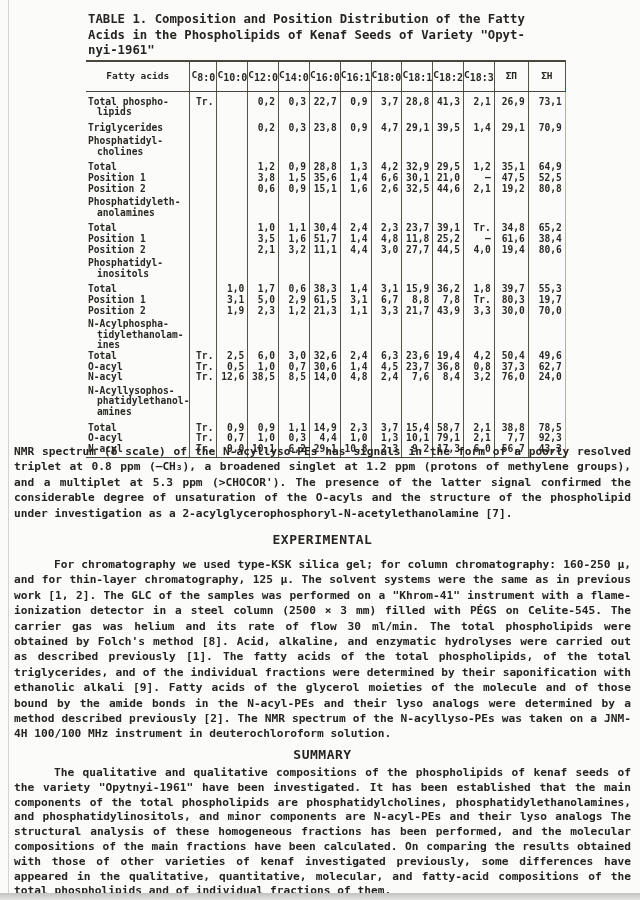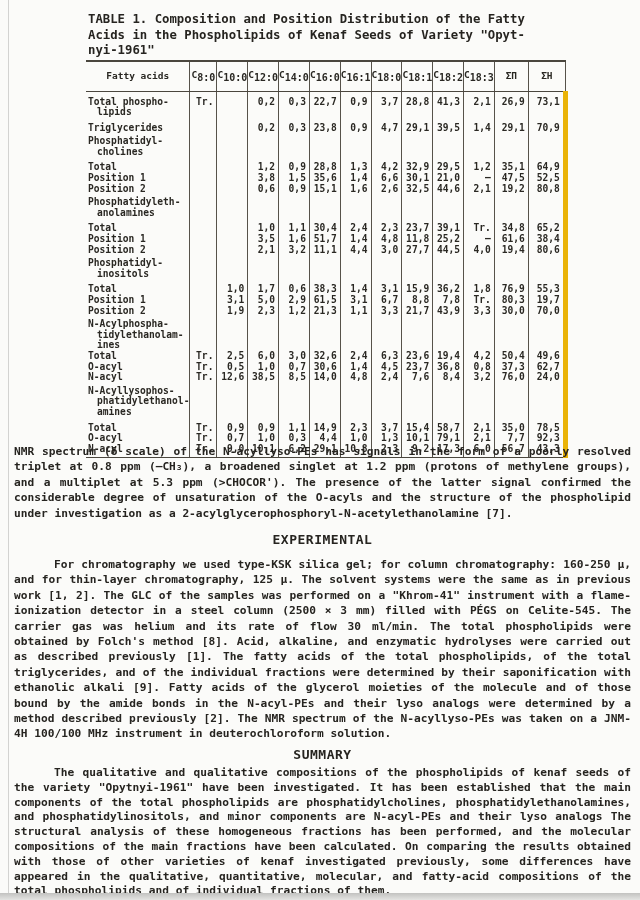--- a/index.html
+++ b/index.html
@@ -32,21 +32,21 @@
     height:30px; vertical-align:middle; text-align:center;
     font-size:9.5px; font-weight:bold;
   }
   .acid-table thead th.col-acid, .acid-table thead th.col-sum { border-left:1px solid #56524a; }
   .acid-table thead th sub { font-size:10px; }
   .col-label { width:102px; }
   .col-acid  { width:27px; }
   .col-sum   { width:34px; }
   .col-sum:last-child { width:37px; border-right:1px solid #56524a; }
   .acid-table td.val { border-left:1px solid #56524a; text-align:right; padding-right:3px; }
-  .acid-table td.val:last-child { border-right:5px solid #eab308; }
+  .acid-table td.val:last-child { border-right:1px solid #eab308; }
   .acid-table tbody tr:last-child td { border-bottom:1.5px solid #4a463e; padding-bottom:3px; }
   .acid-table td.lbl { padding-left:2px;margin-top:44px; }
   .acid-table td.lbl .cont { padding-left:9px; }
   .acid-table tr.group td { padding-top:3px; }
   .acid-table tr.first td { padding-top:5px; }
 
   .para {
     position:absolute; left:14px; width:617px;
     font-size:11.2px; line-height:15.4px;
     text-align:justify;
@@ -296,21 +296,21 @@
           <td class="val"></td>
           <td class="val">1,0</td>
           <td class="val">1,7</td>
           <td class="val">0,6</td>
           <td class="val">38,3</td>
           <td class="val">1,4</td>
           <td class="val">3,1</td>
           <td class="val">15,9</td>
           <td class="val">36,2</td>
           <td class="val">1,8</td>
-          <td class="val">76,9</td>
+          <td class="val">39,7</td>
           <td class="val">55,3</td>
         </tr>
         <tr class="data">
           <td class="lbl">
             <div>Position 1</div>
           </td>
           <td class="val"></td>
           <td class="val">3,1</td>
           <td class="val">5,0</td>
           <td class="val">2,9</td>
@@ -436,21 +436,21 @@
           <td class="val">Tr.</td>
           <td class="val">0,9</td>
           <td class="val">0,9</td>
           <td class="val">1,1</td>
           <td class="val">14,9</td>
           <td class="val">2,3</td>
           <td class="val">3,7</td>
           <td class="val">15,4</td>
           <td class="val">58,7</td>
           <td class="val">2,1</td>
-          <td class="val">35,0</td>
+          <td class="val">38,8</td>
           <td class="val">78,5</td>
         </tr>
         <tr class="data">
           <td class="lbl">
             <div>O-acyl</div>
           </td>
           <td class="val">Tr.</td>
           <td class="val">0,7</td>
           <td class="val">1,0</td>
           <td class="val">0,3</td>

